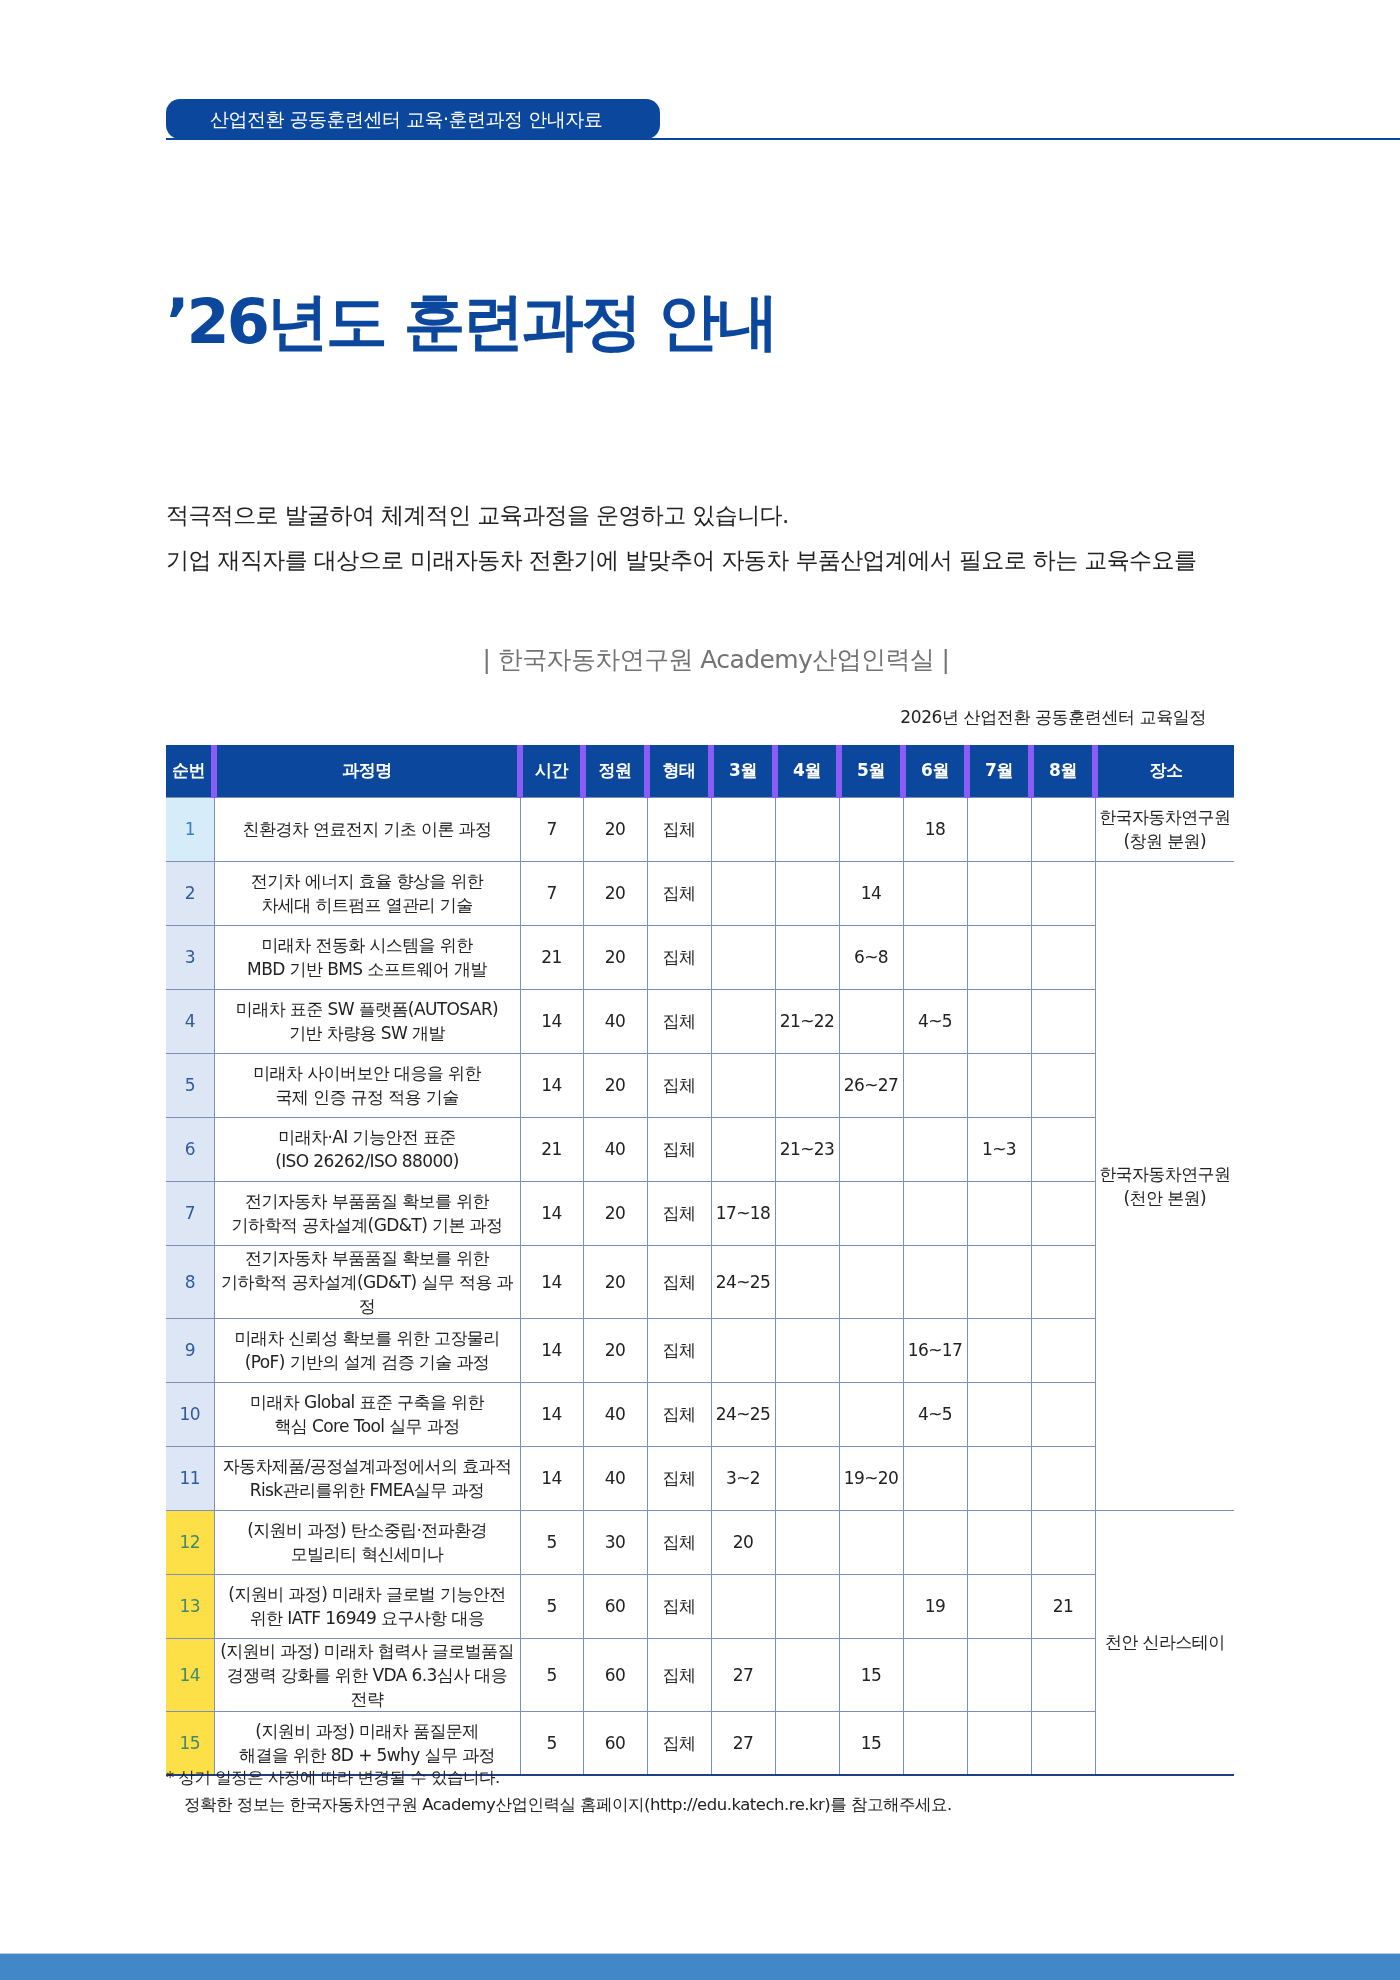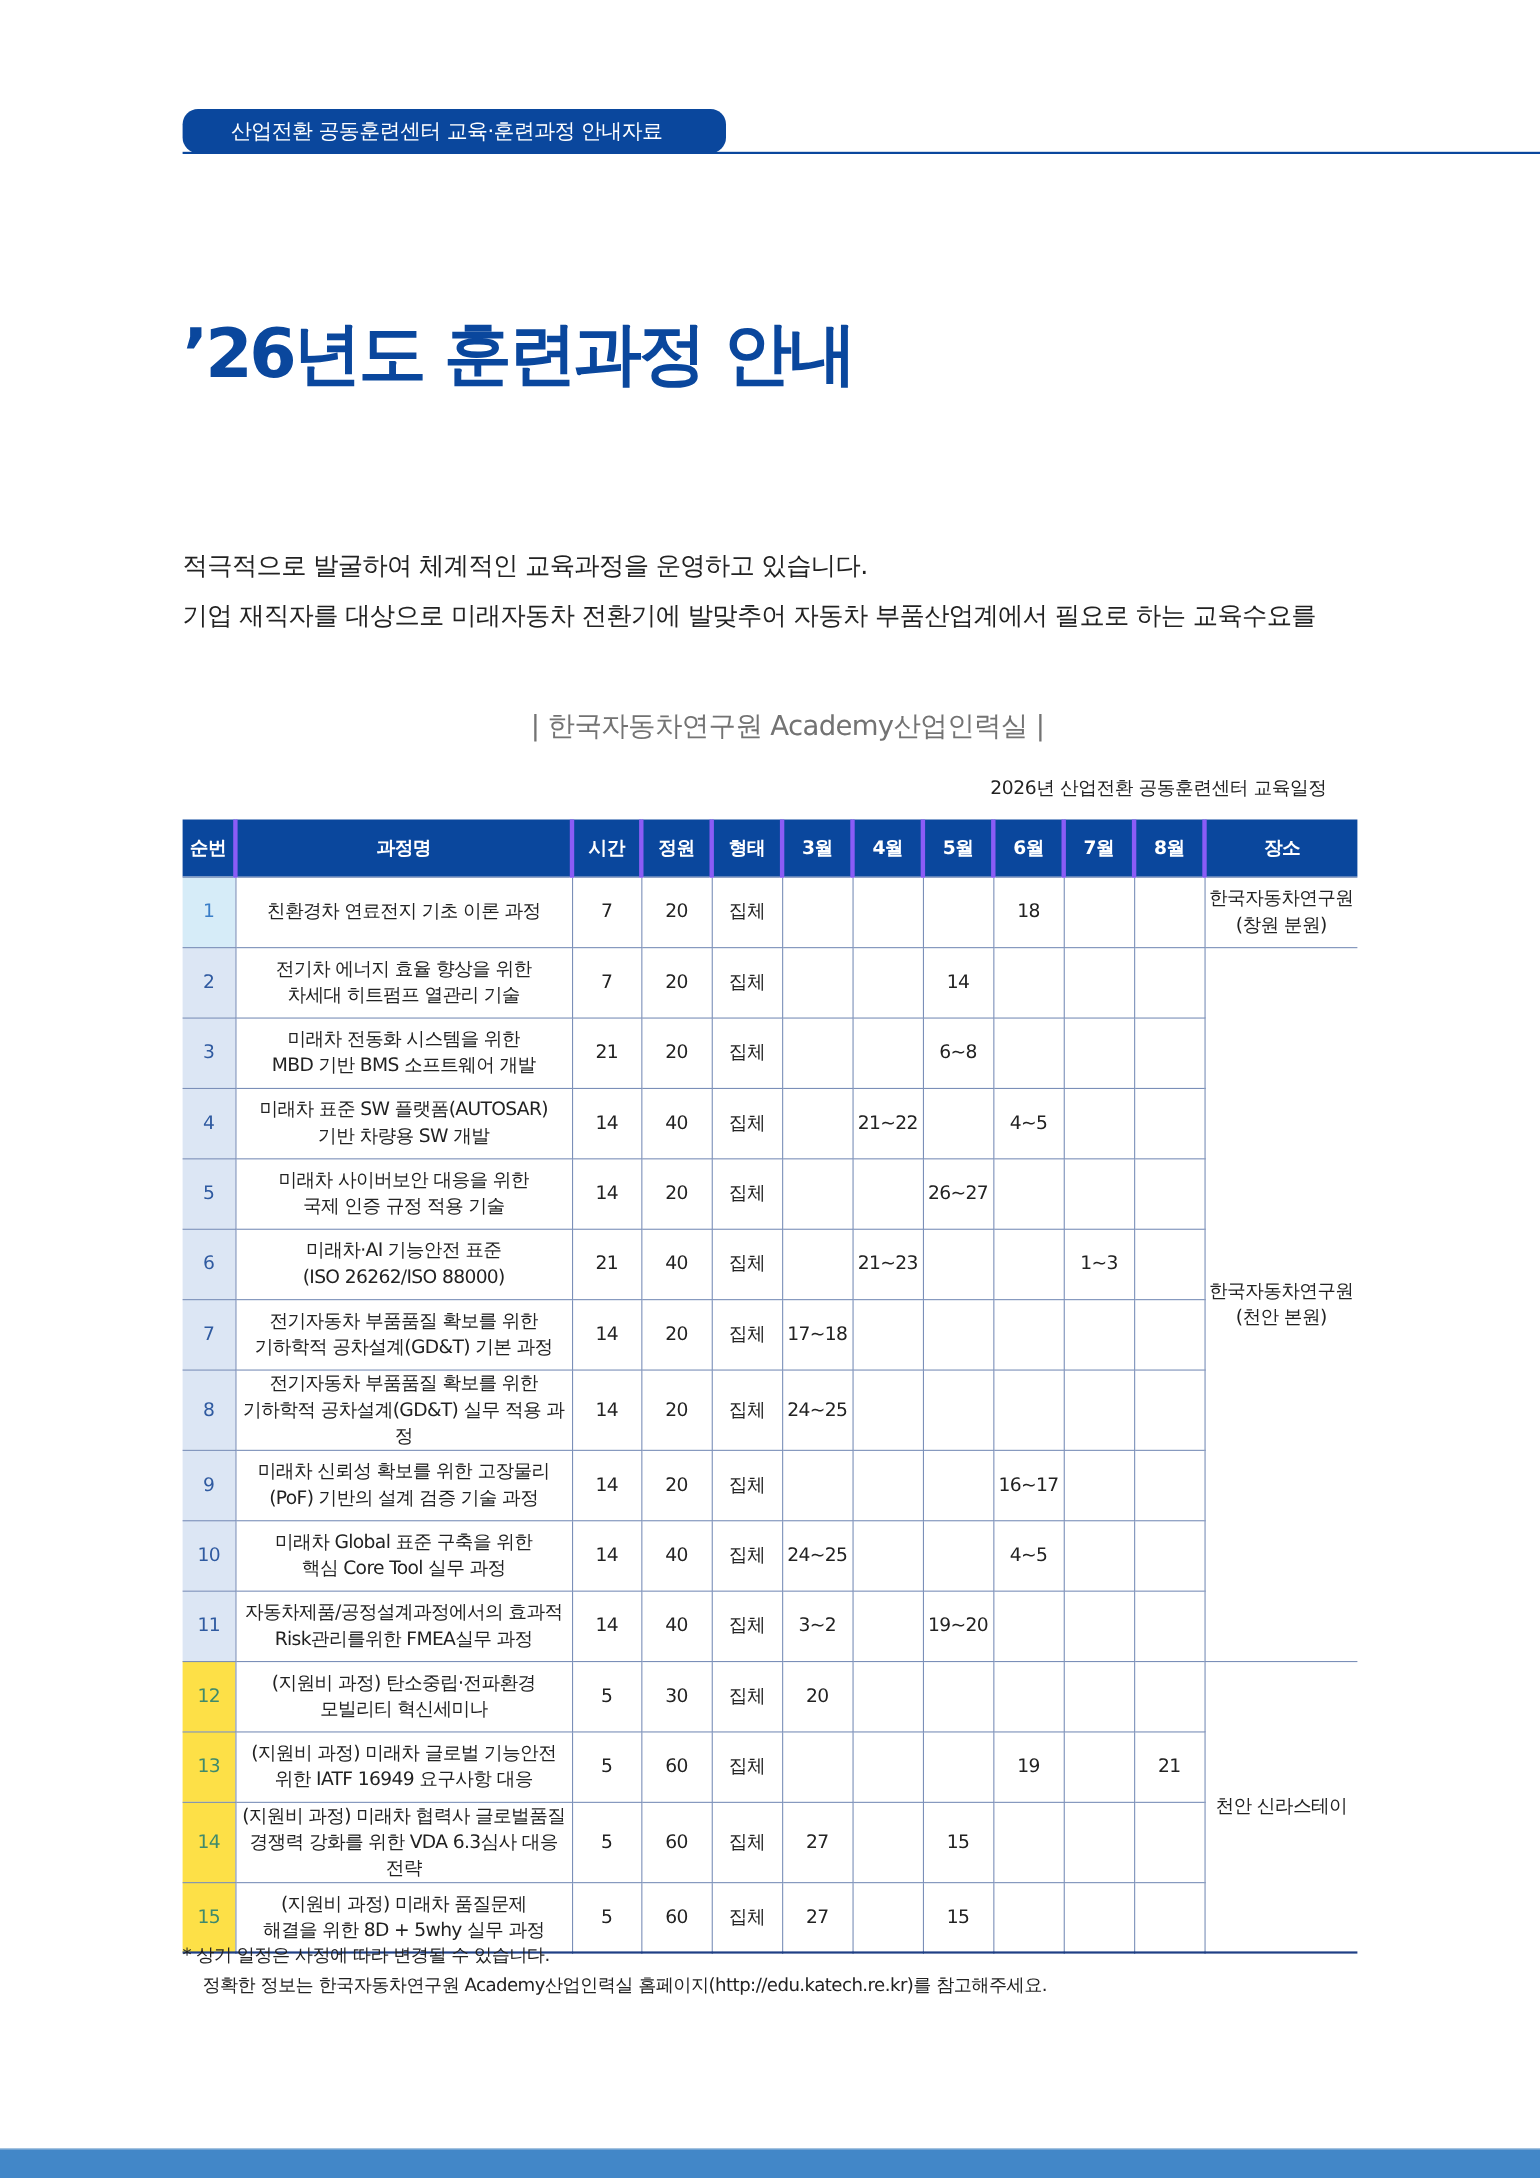--- a/index.html
+++ b/index.html
@@ -32,21 +32,21 @@
       font-size: 17px; color: #222; letter-spacing: -0.4px; line-height: 26px;
     }
 
     table.schedule {
       position: absolute; left: 166px; top: 745px; width: 1068px;
       border-collapse: collapse; table-layout: fixed;
       border-bottom: 2px solid #1f3f85;
     }
     table.schedule th {
       background: #0a479d; color: #fff; font-weight: bold; font-size: 17px;
-      height: 52px; border-left: 4px solid #8b5cf6; text-align: center; letter-spacing: -0.5px;
+      height: 52px; border-left: 6px solid #8b5cf6; text-align: center; letter-spacing: -0.5px;
     }
     table.schedule th:first-child { border-left: none; }
     table.schedule td {
       height: 64px; border: 1px solid #7b8fb8; text-align: center; vertical-align: middle;
       font-size: 17px; color: #222; line-height: 24px; letter-spacing: -0.6px;
     }
     table.schedule td:first-child { border-left: none; }
     table.schedule td:last-child { border-right: none; }
     td.num { font-size: 19px; }
     td.num.c-lb { background: #d6ecf8; color: #3a7ec8; }

